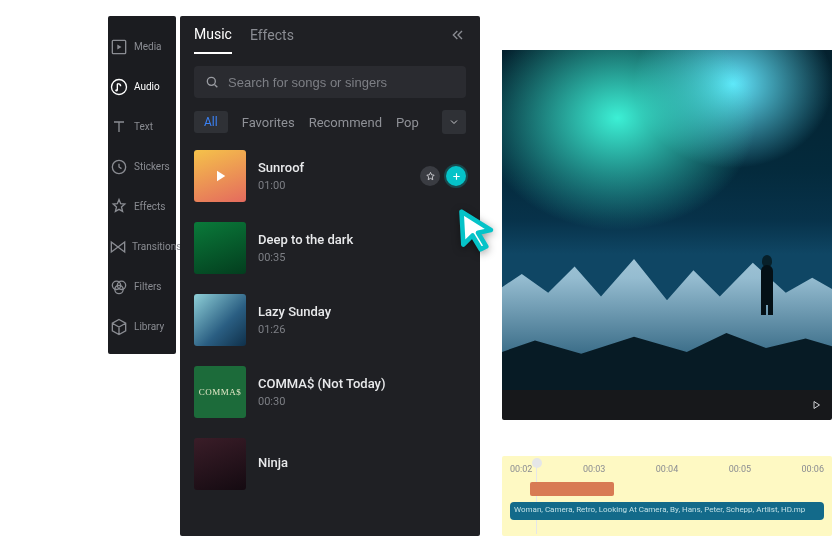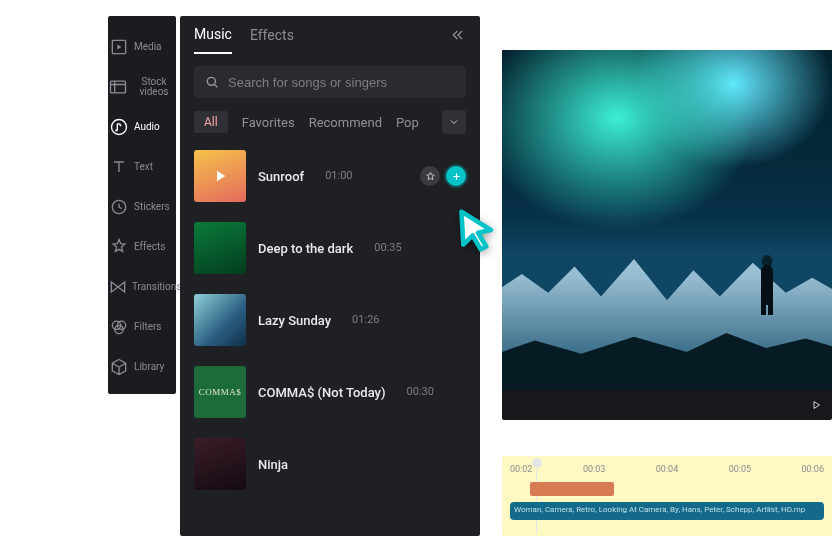--- a/index.html
+++ b/index.html
@@ -21,37 +21,37 @@
   .tab.active { color:#fff; border-bottom:2px solid #fff; }
   .collapse { margin-left:auto; color:#8a8c92; display:flex; align-items:center; cursor:pointer; padding-bottom:10px; }
   .collapse svg { width:16px; height:16px; stroke:currentColor; fill:none; stroke-width:2; }
 
   .search { margin:12px 14px 0; background:#2a2b30; border-radius:4px; display:flex; align-items:center; padding:8px 10px; gap:8px; }
   .search svg { width:16px; height:16px; stroke:#9a9ca2; fill:none; stroke-width:2; }
   .search input { flex:1; background:transparent; border:none; outline:none; color:#c7c8cc; font-size:13px; }
   .search input::placeholder { color:#7d7f85; }
 
   .filters { display:flex; align-items:center; gap:14px; padding:12px 14px 4px; font-size:13px; color:#8f9197; }
-  .chip { background:#2f3136; color:#fca5a5; padding:4px 10px; border-radius:3px; font-size:12px; cursor:pointer; }
+  .chip { background:#2f3136; color:#3b82f6; padding:4px 10px; border-radius:3px; font-size:12px; cursor:pointer; }
   .filter { cursor:pointer; }
   .more-dd { margin-left:auto; width:24px; height:24px; background:#2f3136; border-radius:3px; display:flex; align-items:center; justify-content:center; cursor:pointer; }
   .more-dd svg { width:12px; height:12px; stroke:#c7c8cc; fill:none; stroke-width:2; }
 
   .tracks { padding:6px 14px; display:flex; flex-direction:column; gap:8px; overflow:hidden; }
   .track { display:flex; align-items:center; gap:12px; padding:6px 0; cursor:pointer; }
   .thumb { width:52px; height:52px; border-radius:3px; flex:0 0 52px; position:relative; display:flex; align-items:center; justify-content:center; }
   .thumb.t0 { background:linear-gradient(160deg,#f5c24a 0%, #e46a5e 100%); }
   .thumb.t1 { background:linear-gradient(160deg,#0a7a3a 0%, #033d1e 100%); }
   .thumb.t2 { background:linear-gradient(135deg,#8fd0d8 0%, #2a5e82 60%, #0f304a 100%); }
   .thumb.t3 { background:#1c6b3a; display:flex; align-items:center; justify-content:center; }
   .thumb.t3:after { content:"COMMA$"; font-family: Georgia, serif; font-size:9px; letter-spacing:0.5px; color:#e5e9c8; }
   .thumb.t4 { background:linear-gradient(160deg,#3a1d28 0%, #140a11 100%); }
   .play-ov { position:absolute; inset:0; display:flex; align-items:center; justify-content:center; }
   .play-ov svg { width:18px; height:18px; fill:#fff; }
-  .tmeta { display:flex; flex-direction:row; gap:21px; min-width:0; flex:1; }
+  .tmeta { display:flex; flex-direction:column; gap:4px; min-width:0; flex:1; }
   .tname { color:#e9eaec; font-size:13px; font-weight:500; white-space:nowrap; overflow:hidden; text-overflow:ellipsis; }
   .tdur  { color:#7d7f85; font-size:11px; }
   .tact { display:flex; align-items:center; gap:6px; }
   .ibtn { width:20px; height:20px; border-radius:50%; display:flex; align-items:center; justify-content:center; cursor:pointer; }
   .ibtn.star  { background:#3a3c42; color:#cfd0d4; }
   .ibtn.star svg { width:11px; height:11px; stroke:currentColor; fill:none; stroke-width:2; }
   .ibtn.add   { background:#05c3c8; color:#fff; }
   .ibtn.add svg { width:11px; height:11px; stroke:#fff; fill:none; stroke-width:2.5; }
   .ibtn.add-shadow { box-shadow:0 0 0 2px rgba(5,195,200,.25); }
 
@@ -97,29 +97,20 @@
   <div class="sidebar">
     <div class="side-item">
       <div class="side-ico">
           <svg viewBox="0 0 24 24">
             <rect x="4" y="4" width="16" height="16" rx="1"></rect>
             <path d="M10 9l5 3-5 3z" fill="currentColor" stroke="none"></path>
           </svg>
         </div>
       <span>Media</span>
     </div>
-    <div class="side-item">
-      <div class="side-ico">
-          <svg viewBox="0 0 24 24">
-            <rect x="3" y="5" width="18" height="14" rx="1"></rect>
-            <path d="M3 9h18M8 5v14"></path>
-          </svg>
-        </div>
-      <span>Stock videos</span>
-    </div>
     <div class="side-item active">
       <div class="side-ico">
           <svg viewBox="0 0 24 24">
             <circle cx="12" cy="12" r="9"></circle>
             <path d="M10 8v8"></path>
             <path d="M10 8c2.5 0 4 1.5 4 3"></path>
             <circle cx="9" cy="16" r="1.4" fill="currentColor" stroke="none"></circle>
           </svg>
         </div>
       <span>Audio</span>

